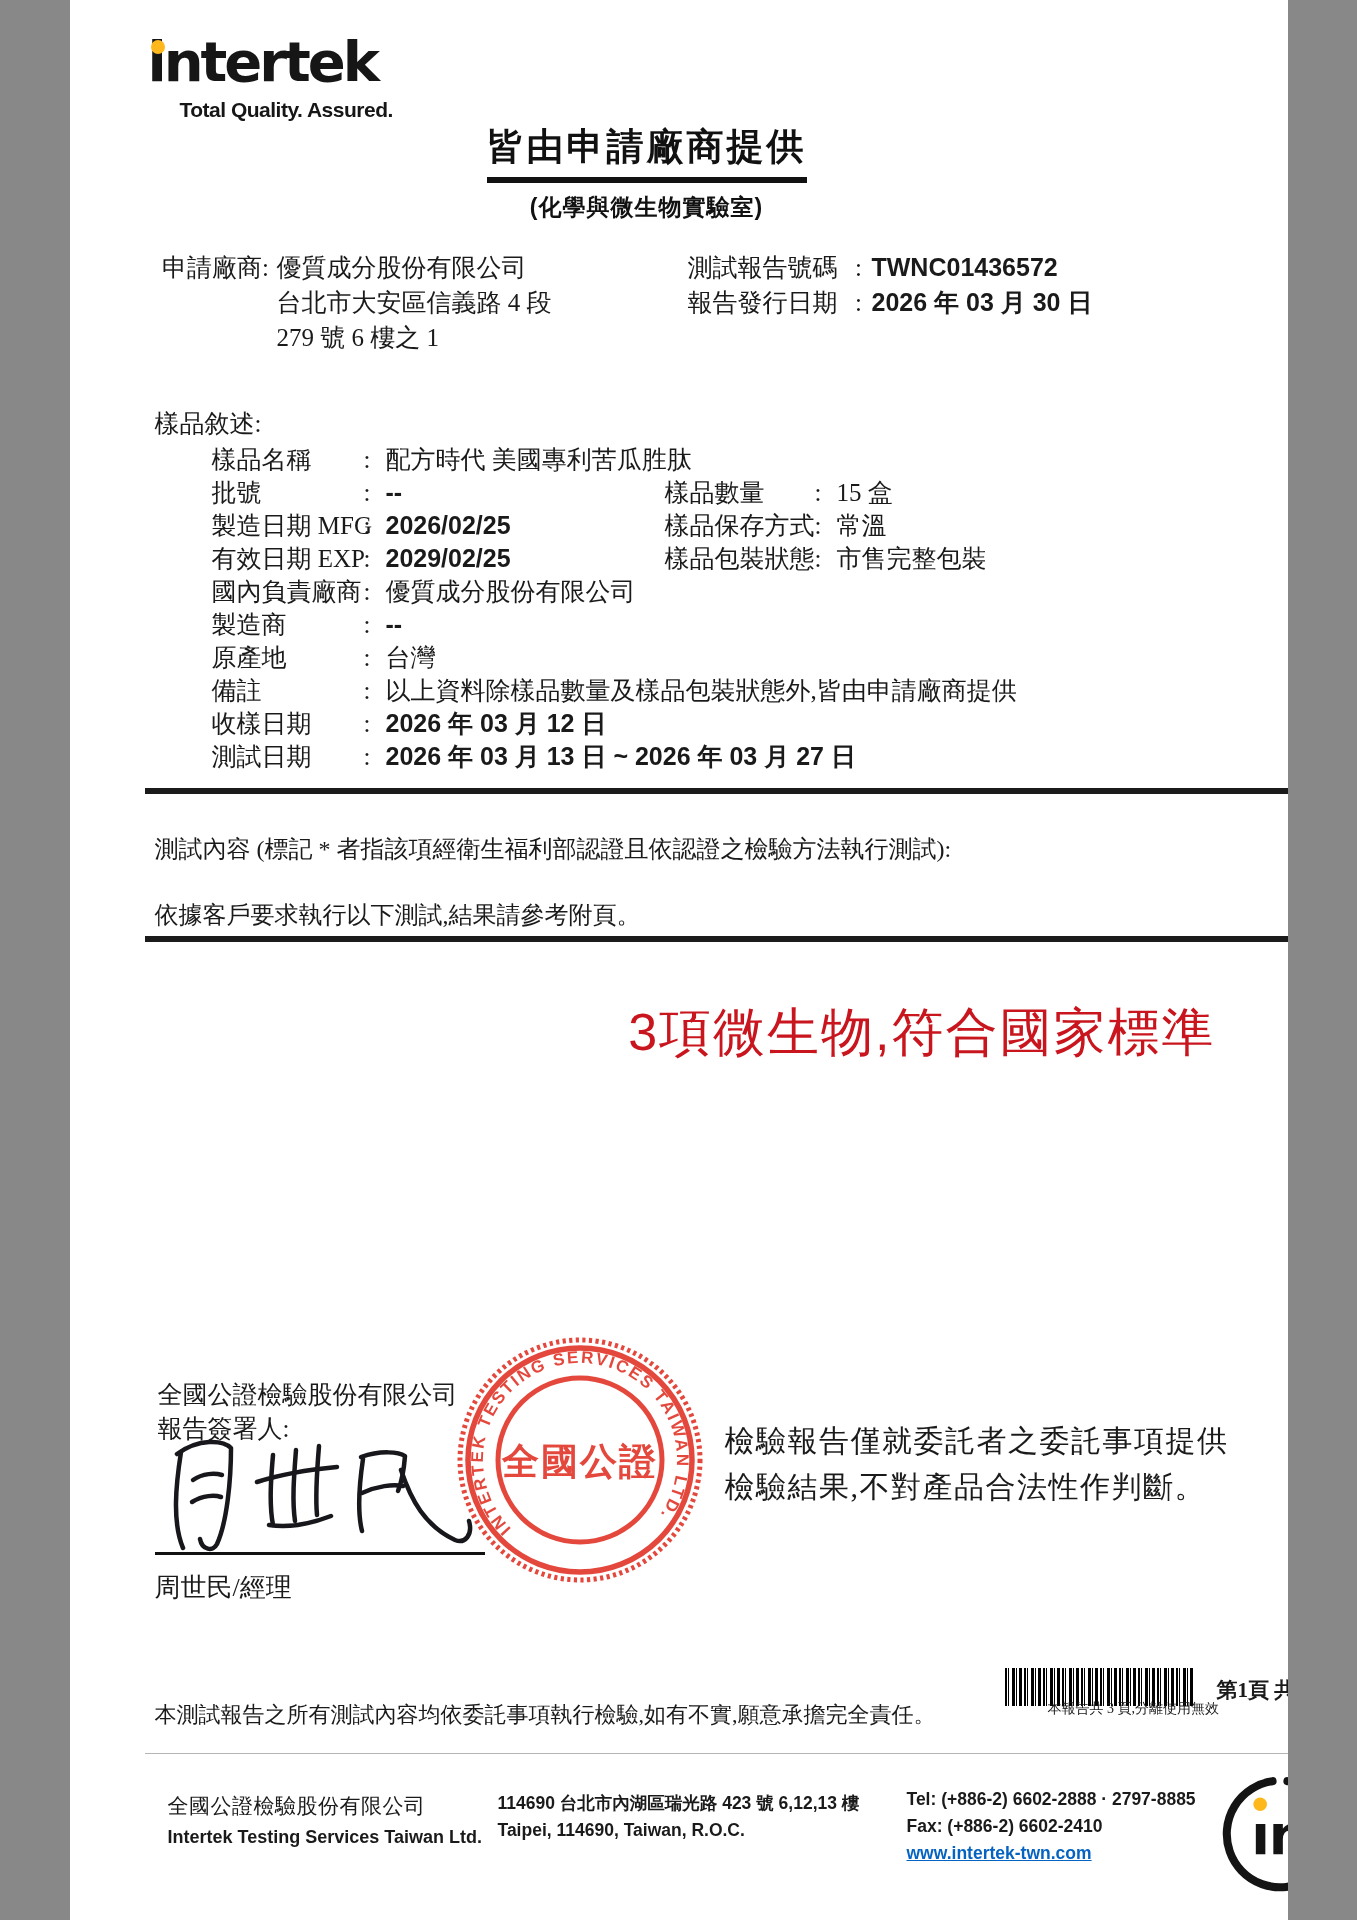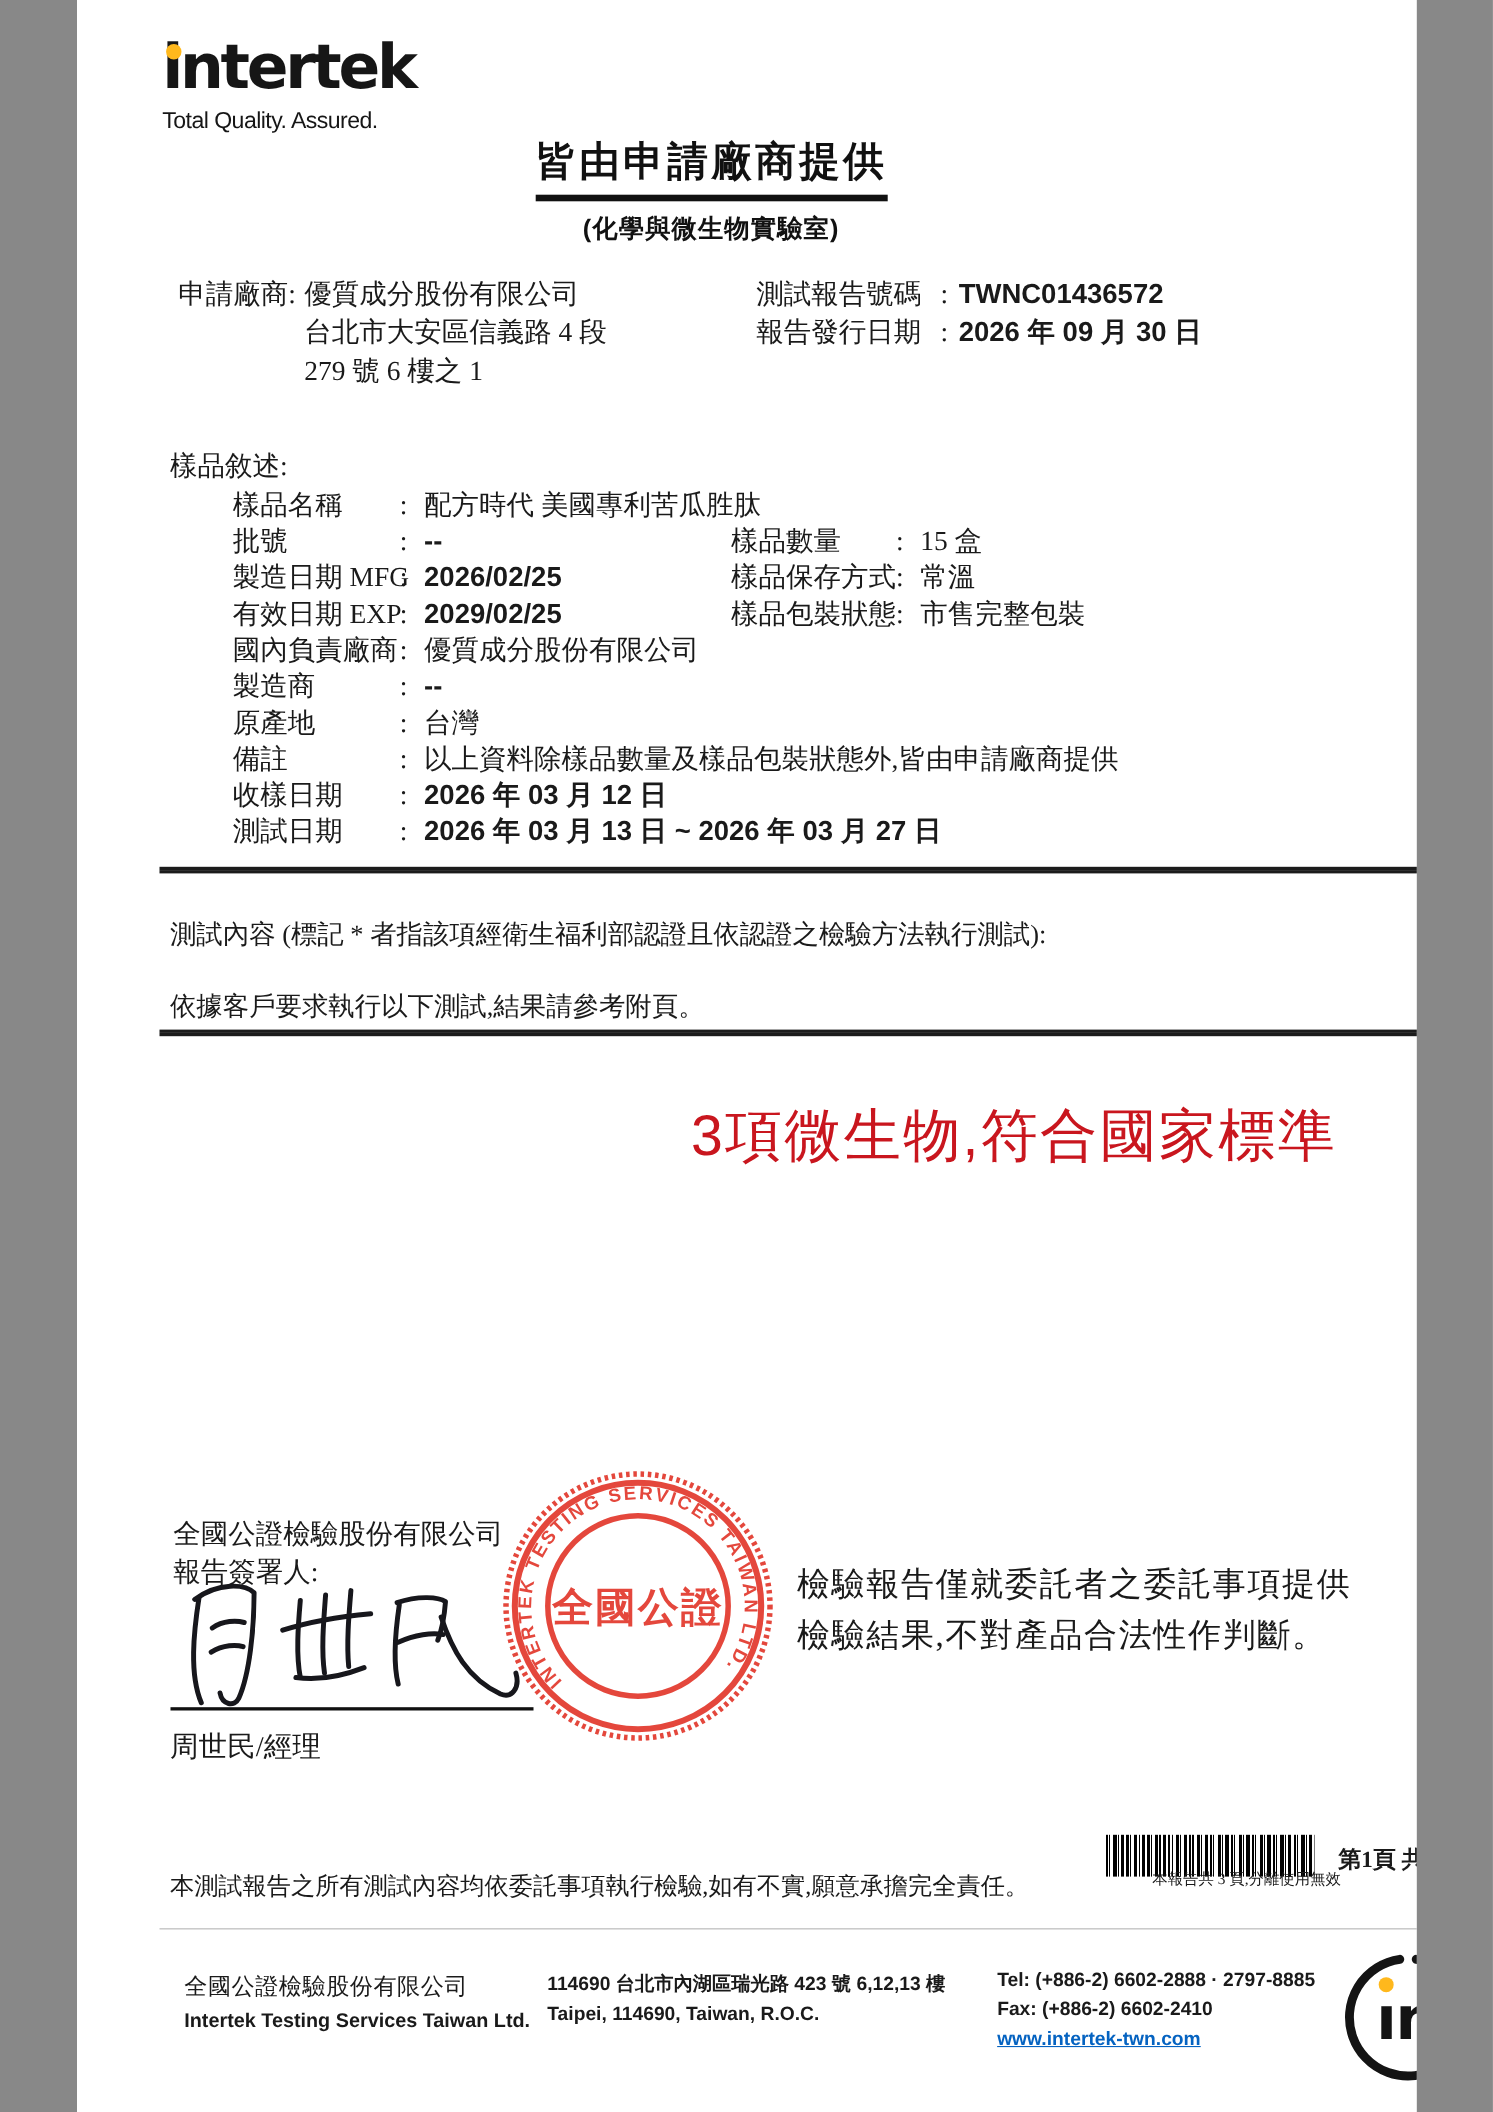--- a/index.html
+++ b/index.html
@@ -28,21 +28,21 @@
     font-weight:bold;font-size:56px;letter-spacing:-3px;color:#161616;
     line-height:1;
   }
   .logo-dot{
     position:absolute;left:3px;top:6px;width:14px;height:14px;border-radius:50%;
     background:var(--logo-yellow);
   }
   .tagline{
     margin-top:8px;
     font-family:"Liberation Sans","DejaVu Sans",sans-serif;
-    font-weight:normal;font-size:21px;color:#161616;letter-spacing:-0.5px;
+    font-weight:bold;font-size:21px;color:#161616;letter-spacing:-0.5px;margin-left:32px;
   }
   
   .title-block{position:absolute;left:0;right:0;top:122px;text-align:center;}
   .title-inner{display:inline-block;position:relative;left:-32px;}
   .title{
     font-family:"Liberation Sans","DejaVu Sans",sans-serif;
     font-weight:bold;font-size:37px;letter-spacing:3px;color:#111;
   }
   .dbl-underline{height:5px;border-top:3px solid #111;border-bottom:3px solid #111;margin-top:5px;}
   .subtitle{
@@ -148,21 +148,21 @@
 
   <div class="meta">
     <div class="row">
       <span class="lbl">測試報告號碼</span>
       <span class="colon">:</span>
       <span class="num">TWNC01436572</span>
     </div>
     <div class="row">
       <span class="lbl">報告發行日期</span>
       <span class="colon">:</span>
-      <span class="num">2026 年 09 月 30 日</span>
+      <span class="num">2026 年 03 月 30 日</span>
     </div>
   </div>
 
   <div class="sample-title">樣品敘述:</div>
 
   <div class="sample-left">
     <div class="row">
       <span class="lbl">樣品名稱</span>
         <span class="colon">:</span>
         <span>配方時代 美國專利苦瓜胜肽</span>

